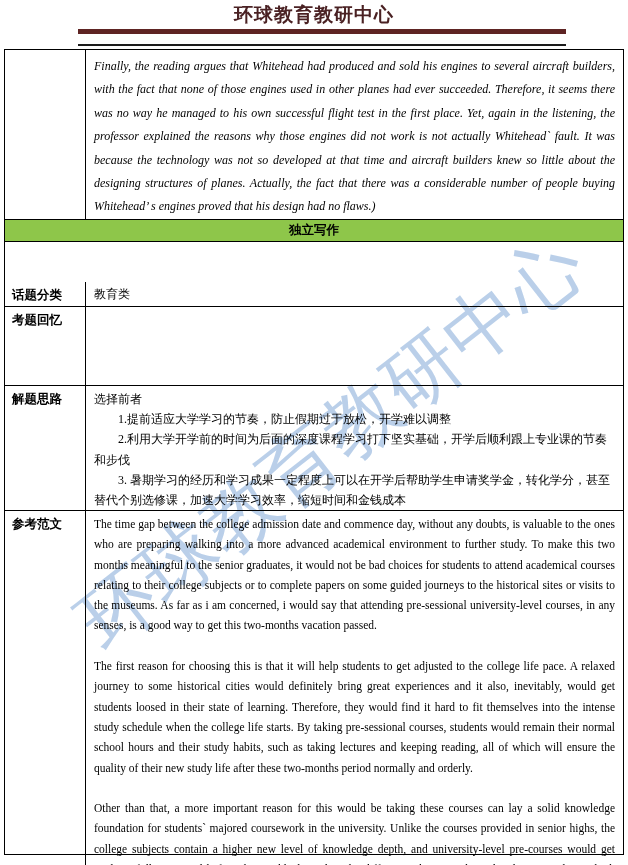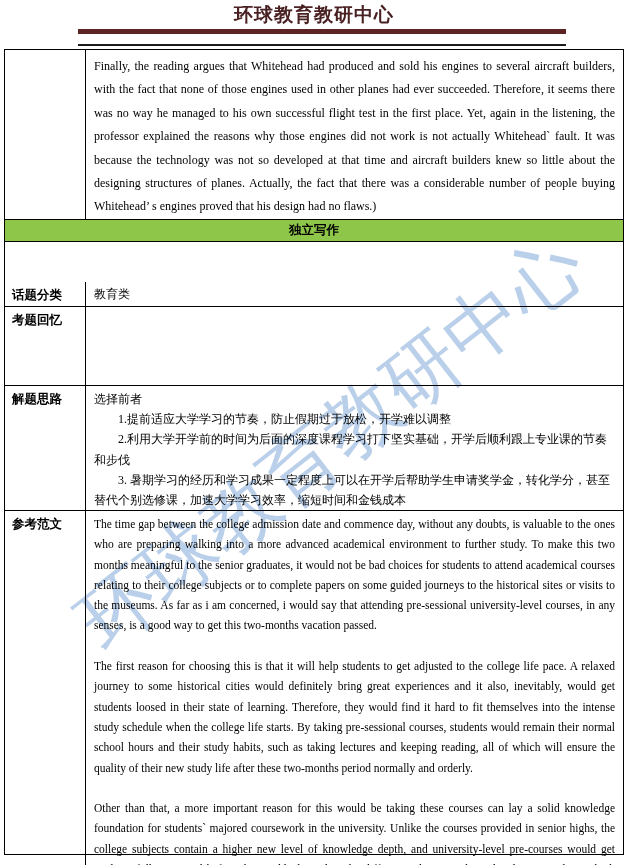--- a/index.html
+++ b/index.html
@@ -73,21 +73,21 @@
     padding: 4px 4px 0 7px;
     font-weight: bold;
     font-size: 12.5px;
     line-height: 18px;
   }
   .content-cell {
     flex: 1;
     min-width: 0;
     padding: 3px 8px 0 8px;
   }
-  .row-reading   { height: 170px; }
+  .row-reading   { height: 170px; font-style: italic; }
   .row-section   { height: 22px; }
   .row-topic     { height: 25px; margin-top: 40px; }
   .row-recall    { height: 79px; }
   .row-idea      { height: 125px; }
   .row-essay     { height: 383.5px; }
 
   .reading-text {
     font-size: 12px;
     line-height: 23.4px;
     text-align: justify;

